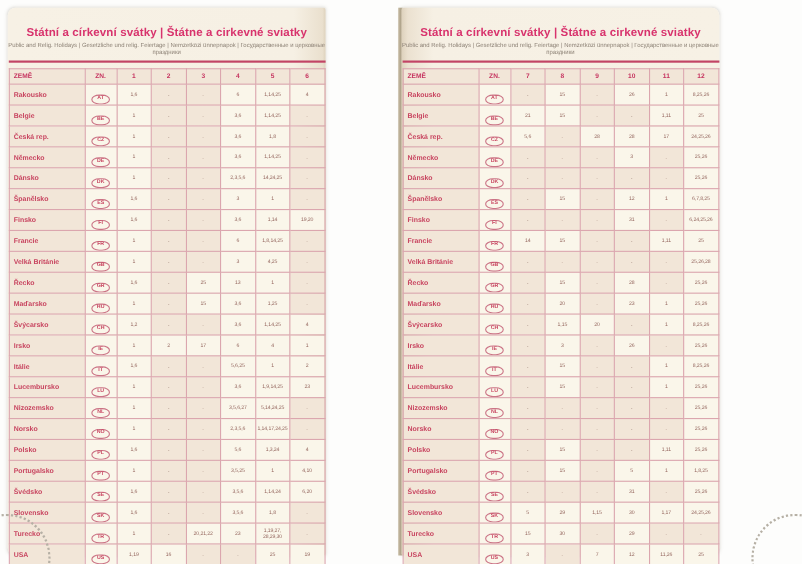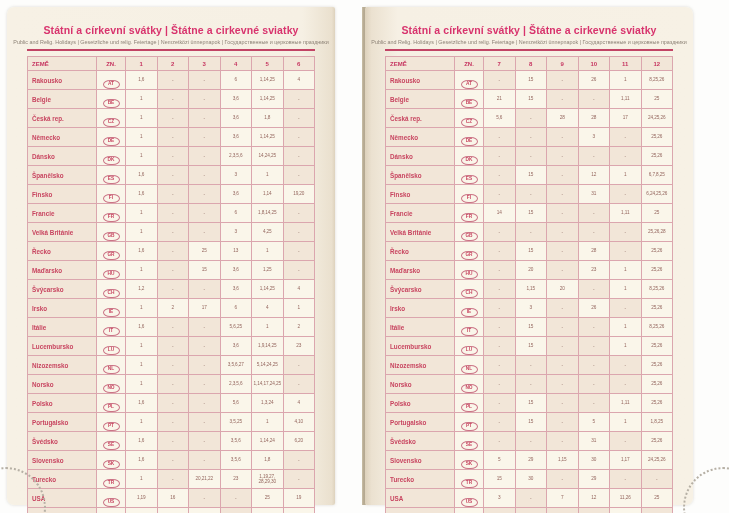--- a/index.html
+++ b/index.html
@@ -1,18 +1,18 @@
 <!DOCTYPE html>
 <html><head>
 <meta charset="utf-8">
 <style>
   html,body{margin:0;padding:0;background:#fff;}
   .stage{position:relative;width:729px;height:513px;background:#fdfdfc;overflow:hidden;
          font-family:"Liberation Sans",sans-serif;}
-  .page{position:absolute;top:7px;height:498px;width:328px;}
+  .page{position:absolute;top:7px;height:498px;width:289px;}
   .page.left{left:7px;border-radius:7px 2px 2px 7px;
     background:linear-gradient(to right,#f7f1e5 0%,#f6f0e4 90%,#eae0ce 99%,#ded2bd 100%);
     box-shadow:0 0 3px rgba(120,110,90,.25);}
   .page.right{left:365px;border-radius:2px 7px 7px 2px;
     background:linear-gradient(to right,#ddd1bc 0%,#ebe1d0 2%,#f6f0e4 10%,#f7f1e5 100%);
     box-shadow:0 0 3px rgba(120,110,90,.25);}
   .spine{position:absolute;top:7px;left:362px;width:4px;height:498px;
     background:linear-gradient(to right,#cabfa8,#b7ab92,#cabfa8);}
   .page-inner{padding-top:17px;}
   .page-title{text-align:center;color:#d8336d;font-size:10.5px;font-weight:bold;

